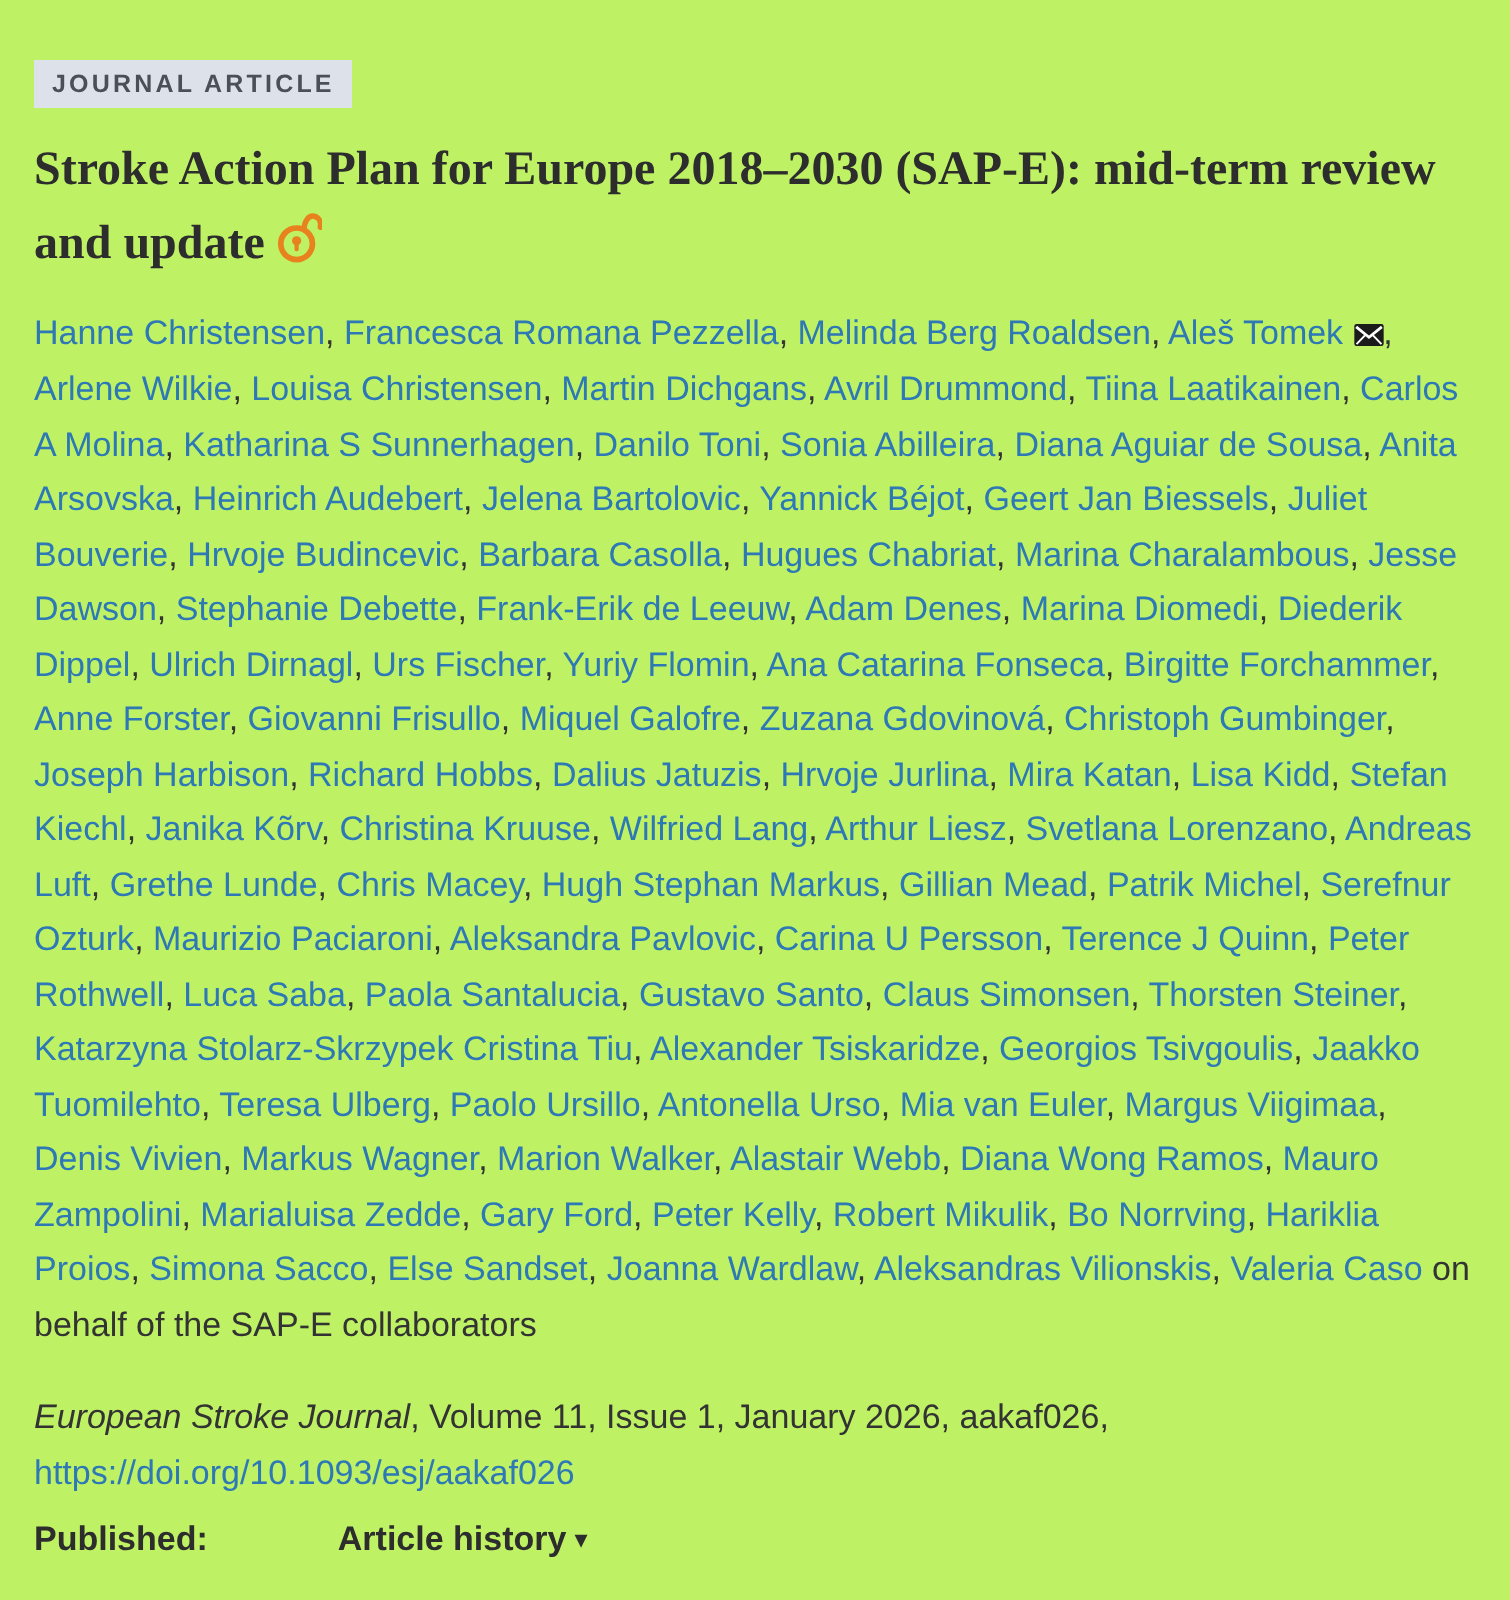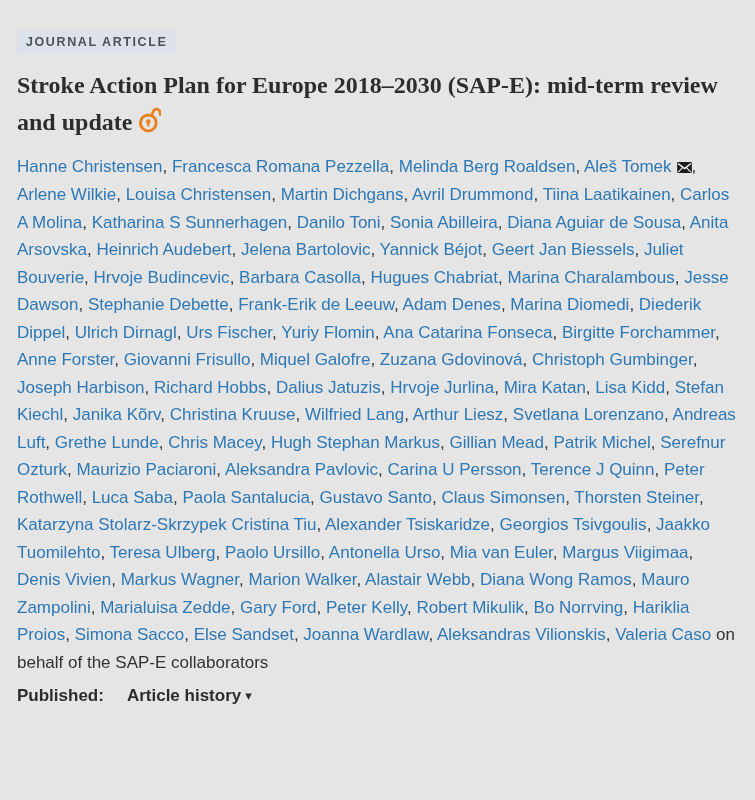--- a/index.html
+++ b/index.html
@@ -6,21 +6,21 @@
     margin: 0;
     padding: 0;
     background: #ffffff;
     font-family: "Liberation Sans", "DejaVu Sans", sans-serif;
   }
   .page {
     width: 755px;
     min-height: 800px;
     box-sizing: border-box;
     padding: 30px 16px 20px 17px;
-    background: #e5e5e5;
+    background: #bef264;
   }
   .badge {
     display: inline-block;
     background: #dde2ea;
     color: #4a4f58;
     font-size: 12.5px;
     font-weight: 600;
     letter-spacing: 1.6px;
     padding: 6px 9px 5px 9px;
     line-height: 1;
@@ -86,20 +86,21 @@
   .pub-label {
     font-weight: 700;
     margin-right: 23px;
   }
   .pub-date {
     font-weight: 400;
     color: #333333;
   }
   .article-history {
     font-weight: 700;
+    margin-left: 42px;
     cursor: pointer;
     color: #2d2d2d;
   }
   .ah-caret {
     font-size: 13px;
     margin-left: 4px;
     display: inline-block;
     vertical-align: 1px;
   }
 </style>
@@ -116,19 +117,23 @@
       <circle cx="11.2" cy="16.6" r="2.5" fill="#E8821E"></circle>
       <rect x="10.05" y="17.4" width="2.3" height="4.8" rx="1" fill="#E8821E"></rect>
     </svg></span></h1>
 
   <p class="authors"><span><a class="author-link">Hanne Christensen</a>, <a class="author-link">Francesca Romana Pezzella</a>, <a class="author-link">Melinda Berg Roaldsen</a>, <a class="author-link">Aleš Tomek</a><span class="envelope"><svg width="15" height="11" viewBox="0 0 16 12" aria-hidden="true">
             <rect x="0" y="0" width="16" height="12" rx="1.2" fill="#1b1b1b"></rect>
             <path d="M1 1.6 L8 7.2 L15 1.6" stroke="#ffffff" stroke-width="1.5" fill="none"></path>
             <path d="M1.2 11 L5.8 6.2 M14.8 11 L10.2 6.2" stroke="#ffffff" stroke-width="1.1" fill="none"></path>
           </svg></span>, <a class="author-link">Arlene Wilkie</a>, <a class="author-link">Louisa Christensen</a>, <a class="author-link">Martin Dichgans</a>, <a class="author-link">Avril Drummond</a>, <a class="author-link">Tiina Laatikainen</a>, <a class="author-link">Carlos A Molina</a>, <a class="author-link">Katharina S Sunnerhagen</a>, <a class="author-link">Danilo Toni</a>, <a class="author-link">Sonia Abilleira</a>, <a class="author-link">Diana Aguiar de Sousa</a>, <a class="author-link">Anita Arsovska</a>, <a class="author-link">Heinrich Audebert</a>, <a class="author-link">Jelena Bartolovic</a>, <a class="author-link">Yannick Béjot</a>, <a class="author-link">Geert Jan Biessels</a>, <a class="author-link">Juliet Bouverie</a>, <a class="author-link">Hrvoje Budincevic</a>, <a class="author-link">Barbara Casolla</a>, <a class="author-link">Hugues Chabriat</a>, <a class="author-link">Marina Charalambous</a>, <a class="author-link">Jesse Dawson</a>, <a class="author-link">Stephanie Debette</a>, <a class="author-link">Frank-Erik de Leeuw</a>, <a class="author-link">Adam Denes</a>, <a class="author-link">Marina Diomedi</a>, <a class="author-link">Diederik Dippel</a>, <a class="author-link">Ulrich Dirnagl</a>, <a class="author-link">Urs Fischer</a>, <a class="author-link">Yuriy Flomin</a>, <a class="author-link">Ana Catarina Fonseca</a>, <a class="author-link">Birgitte Forchammer</a>, <a class="author-link">Anne Forster</a>, <a class="author-link">Giovanni Frisullo</a>, <a class="author-link">Miquel Galofre</a>, <a class="author-link">Zuzana Gdovinová</a>, <a class="author-link">Christoph Gumbinger</a>, <a class="author-link">Joseph Harbison</a>, <a class="author-link">Richard Hobbs</a>, <a class="author-link">Dalius Jatuzis</a>, <a class="author-link">Hrvoje Jurlina</a>, <a class="author-link">Mira Katan</a>, <a class="author-link">Lisa Kidd</a>, <a class="author-link">Stefan Kiechl</a>, <a class="author-link">Janika Kõrv</a>, <a class="author-link">Christina Kruuse</a>, <a class="author-link">Wilfried Lang</a>, <a class="author-link">Arthur Liesz</a>, <a class="author-link">Svetlana Lorenzano</a>, <a class="author-link">Andreas Luft</a>, <a class="author-link">Grethe Lunde</a>, <a class="author-link">Chris Macey</a>, <a class="author-link">Hugh Stephan Markus</a>, <a class="author-link">Gillian Mead</a>, <a class="author-link">Patrik Michel</a>, <a class="author-link">Serefnur Ozturk</a>, <a class="author-link">Maurizio Paciaroni</a>, <a class="author-link">Aleksandra Pavlovic</a>, <a class="author-link">Carina U Persson</a>, <a class="author-link">Terence J Quinn</a>, <a class="author-link">Peter Rothwell</a>, <a class="author-link">Luca Saba</a>, <a class="author-link">Paola Santalucia</a>, <a class="author-link">Gustavo Santo</a>, <a class="author-link">Claus Simonsen</a>, <a class="author-link">Thorsten Steiner</a>, <a class="author-link">Katarzyna Stolarz-Skrzypek</a> <a class="author-link">Cristina Tiu</a>, <a class="author-link">Alexander Tsiskaridze</a>, <a class="author-link">Georgios Tsivgoulis</a>, <a class="author-link">Jaakko Tuomilehto</a>, <a class="author-link">Teresa Ulberg</a>, <a class="author-link">Paolo Ursillo</a>, <a class="author-link">Antonella Urso</a>, <a class="author-link">Mia van Euler</a>, <a class="author-link">Margus Viigimaa</a>, <a class="author-link">Denis Vivien</a>, <a class="author-link">Markus Wagner</a>, <a class="author-link">Marion Walker</a>, <a class="author-link">Alastair Webb</a>, <a class="author-link">Diana Wong Ramos</a>, <a class="author-link">Mauro Zampolini</a>, <a class="author-link">Marialuisa Zedde</a>, <a class="author-link">Gary Ford</a>, <a class="author-link">Peter Kelly</a>, <a class="author-link">Robert Mikulik</a>, <a class="author-link">Bo Norrving</a>, <a class="author-link">Hariklia Proios</a>, <a class="author-link">Simona Sacco</a>, <a class="author-link">Else Sandset</a>, <a class="author-link">Joanna Wardlaw</a>, <a class="author-link">Aleksandras Vilionskis</a>, <a class="author-link">Valeria Caso</a> </span><span class="authors-suffix">on behalf of the SAP-E collaborators</span></p>
 
+  <p class="citation">
+    <span class="journal-name">European Stroke Journal</span><span>, Volume 11, Issue 1, January 2026, aakaf026,</span>
+    <a class="doi-link">https://doi.org/10.1093/esj/aakaf026</a>
+  </p>
 
   <div class="pub-row">
     <span class="pub-label">Published:</span>
     <span class="article-history"><span>Article history</span><span class="ah-caret">▾</span></span>
   </div>
 
 </div>
 
 </body></html>

